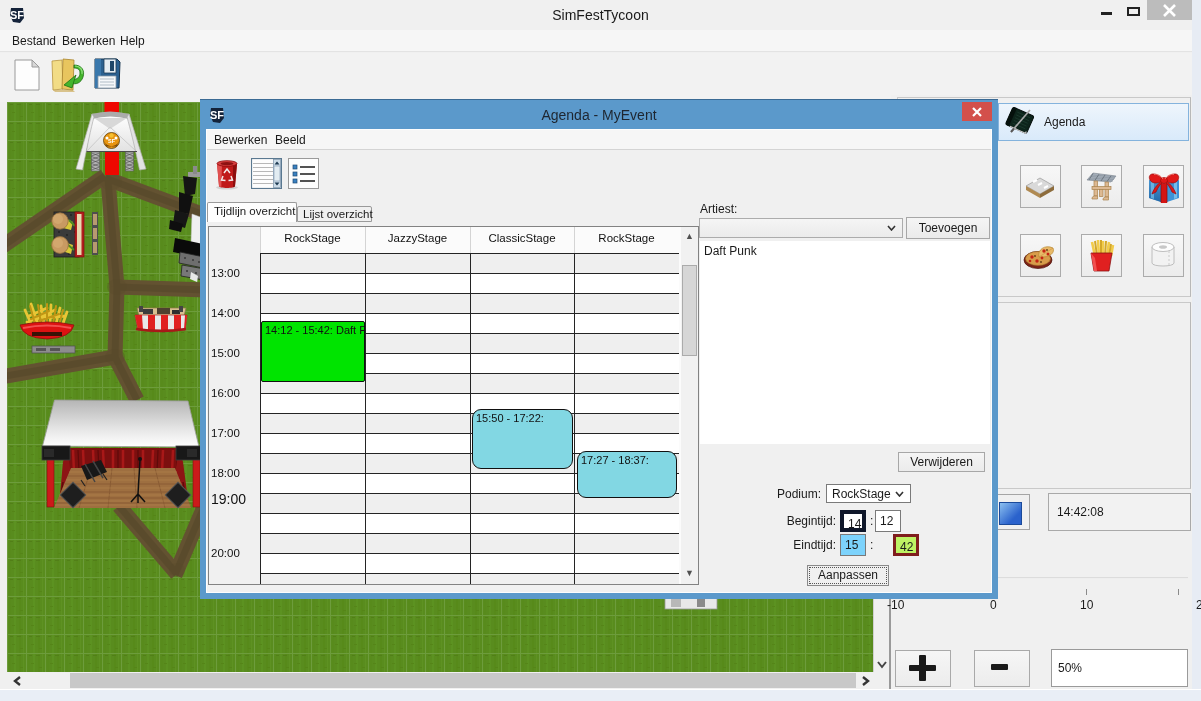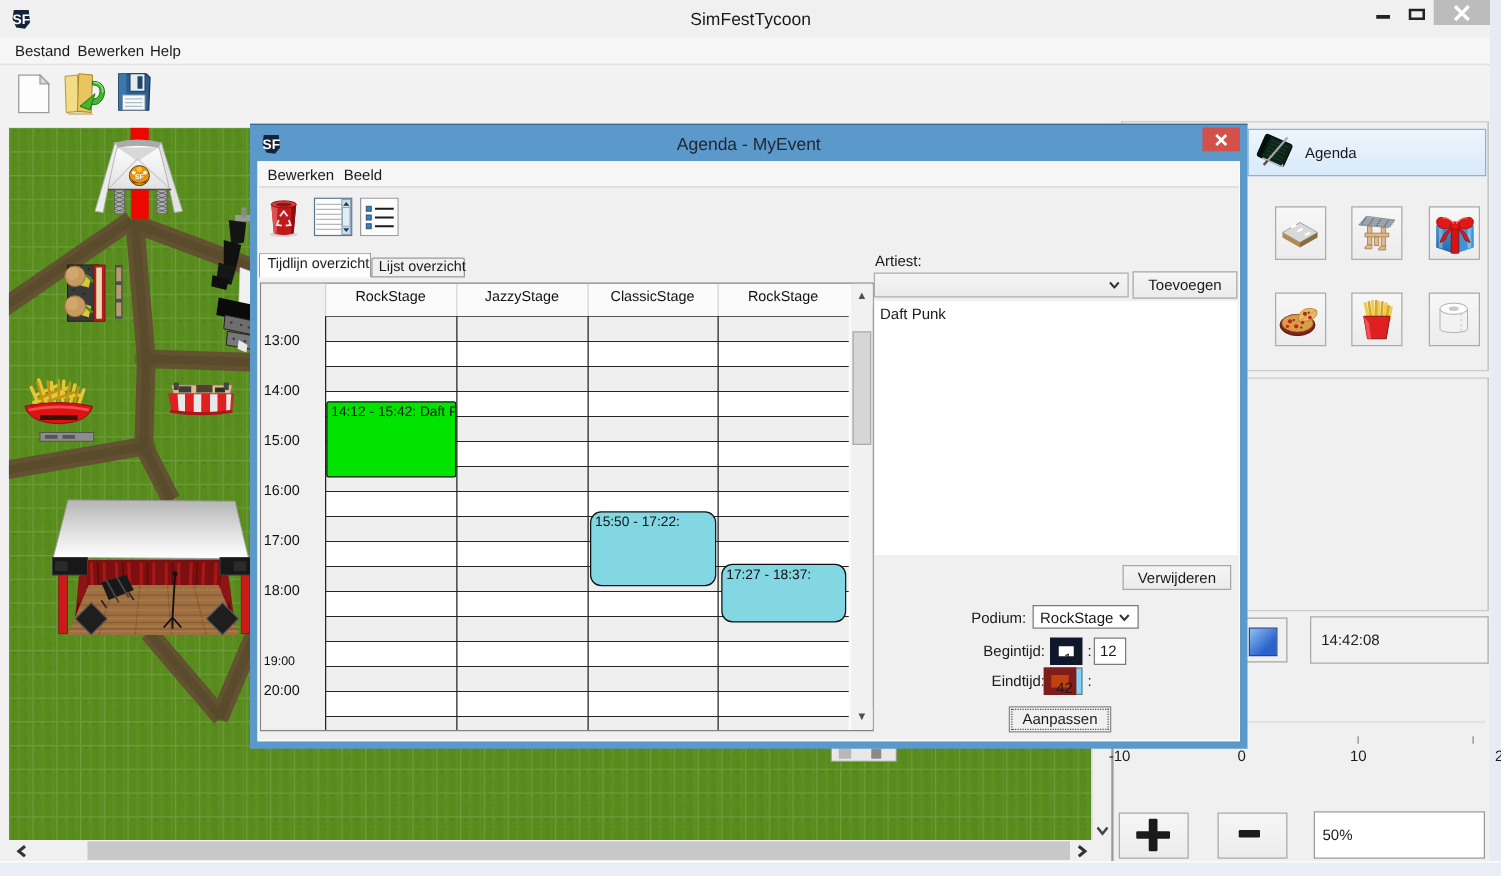--- a/index.html
+++ b/index.html
@@ -495,21 +495,21 @@
   <div class="abs" style="left:165px;top:153px;width:1px;height:331px;background:#242424;"></div>
   <div class="abs" style="left:270px;top:153px;width:1px;height:331px;background:#242424;"></div>
   <div class="abs" style="left:374px;top:153px;width:1px;height:331px;background:#242424;"></div>
 
   <div class="abs" style="left:11px;top:167px;font-size:11.5px;color:#111;">13:00</div>
   <div class="abs" style="left:11px;top:207px;font-size:11.5px;color:#111;">14:00</div>
   <div class="abs" style="left:11px;top:247px;font-size:11.5px;color:#111;">15:00</div>
   <div class="abs" style="left:11px;top:287px;font-size:11.5px;color:#111;">16:00</div>
   <div class="abs" style="left:11px;top:327px;font-size:11.5px;color:#111;">17:00</div>
   <div class="abs" style="left:11px;top:367px;font-size:11.5px;color:#111;">18:00</div>
-  <div class="abs" style="left:11px;top:424px;font-size:10px;color:#111;text-align:center;">19:00</div>
+  <div class="abs" style="left:11px;top:391px;font-size:14px;color:#111;text-align:center;">19:00</div>
   <div class="abs" style="left:11px;top:447px;font-size:11.5px;color:#111;">20:00</div>
 
   <div class="abs" style="left:61px;top:221px;width:104px;height:61px;background:#00e400;border:1px solid #111;border-radius:2px;font-size:11px;color:#111;padding:2px 0 0 3px;white-space:nowrap;overflow:hidden;">14:12 - 15:42: Daft P</div>
   <div class="abs" style="left:272px;top:287px;width:101px;height:60px;background:#82d7e3;border:1px solid #111;border-radius:9px;font-size:11px;color:#111;padding:2px 0 0 3px;white-space:nowrap;overflow:hidden;margin-top:22px;">15:50 - 17:22:</div>
   <div class="abs" style="left:377px;top:351px;width:100px;height:47px;background:#82d7e3;border:1px solid #111;border-radius:9px;font-size:11px;color:#111;padding:2px 0 0 3px;white-space:nowrap;overflow:hidden;">17:27 - 18:37:</div>
 
   <div class="abs" style="left:481px;top:127px;width:17px;height:357px;background:#f1f1f1;"></div>
   <div class="abs" style="left:481px;top:128px;width:17px;height:17px;background:#f1f1f1;color:#505050;font-size:9px;text-align:center;line-height:17px;">▲</div>
   <div class="abs" style="left:481px;top:465px;width:17px;height:17px;background:#f1f1f1;color:#505050;font-size:9px;text-align:center;line-height:17px;">▼</div>
   <div class="abs" style="left:482px;top:165px;width:15px;height:91px;background:#d6d6d6;border:1px solid #ababab;"></div>
@@ -523,22 +523,22 @@
   <div class="abs" style="left:500px;top:141px;width:290px;height:203px;background:#fff;"></div>
   <div class="abs" style="left:504px;top:144px;font-size:12px;color:#1a1a1a;">Daft Punk</div>
   <div class="abs" style="left:698px;top:352px;width:87px;height:20px;background:linear-gradient(#f5f5f5,#ebebeb);border:1px solid #a7a7a7;text-align:center;font-size:12px;color:#1a1a1a;line-height:18px;">Verwijderen</div>
   <div class="abs" style="left:544px;top:387px;width:77px;text-align:right;font-size:12px;color:#1a1a1a;">Podium:</div>
   <div class="abs" style="left:626px;top:384px;width:85px;height:19px;background:#fff;border:1px solid #7a7a7a;"></div>
   <div class="abs" style="left:632px;top:387px;font-size:12px;color:#1a1a1a;">RockStage</div>
   <svg class="abs" style="left:695px;top:391px;" width="9" height="6" viewBox="0 0 9 6">
       <path d="M1,1 L4.5,5 L8,1" stroke="#333" stroke-width="1.6" fill="none"></path>
     </svg>
   <div class="abs" style="left:555px;top:414px;width:81px;text-align:right;font-size:12px;color:#1a1a1a;">Begintijd:</div>
-  <div class="abs" style="left:640px;top:410px;width:26px;height:22px;background:#fff;border:7px solid #0f172a;font-size:12px;color:#1a1a1a;line-height:20px;padding-left:4px;">14</div>
+  <div class="abs" style="left:640px;top:410px;width:26px;height:22px;background:#fff;border:4px solid #0f172a;font-size:12px;color:#1a1a1a;line-height:20px;padding-left:4px;">14</div>
   <div class="abs" style="left:670px;top:414px;font-size:12px;color:#1a1a1a;">:</div>
   <div class="abs" style="left:675px;top:410px;width:26px;height:22px;background:#fff;border:1px solid #7a7a7a;font-size:12px;color:#1a1a1a;line-height:20px;padding-left:4px;">12</div>
   <div class="abs" style="left:555px;top:438px;width:81px;text-align:right;font-size:12px;color:#1a1a1a;">Eindtijd:</div>
   <div class="abs" style="left:640px;top:434px;width:26px;height:22px;background:#7dd3fc;border:1px solid #7a7a7a;font-size:12px;color:#1a1a1a;line-height:20px;padding-left:4px;">15</div>
   <div class="abs" style="left:670px;top:438px;font-size:12px;color:#1a1a1a;">:</div>
-  <div class="abs" style="left:635px;top:434px;width:26px;height:22px;background:#c2410c;border:6px solid #7f1d1d;font-size:12px;color:#1a1a1a;line-height:20px;padding-left:4px;">42</div>
+  <div class="abs" style="left:693px;top:434px;width:26px;height:22px;background:#bef264;border:3px solid #7f1d1d;font-size:12px;color:#1a1a1a;line-height:20px;padding-left:4px;">42</div>
   <div class="abs" style="left:607px;top:465px;width:82px;height:21px;background:#f0f0f0;border:1px solid #8a8a8a;"></div>
   <div class="abs" style="left:609px;top:467px;width:78px;height:17px;border:1px dotted #555;text-align:center;font-size:12px;color:#1a1a1a;line-height:15px;">Aanpassen</div>
 </div>
 
 </body></html>

